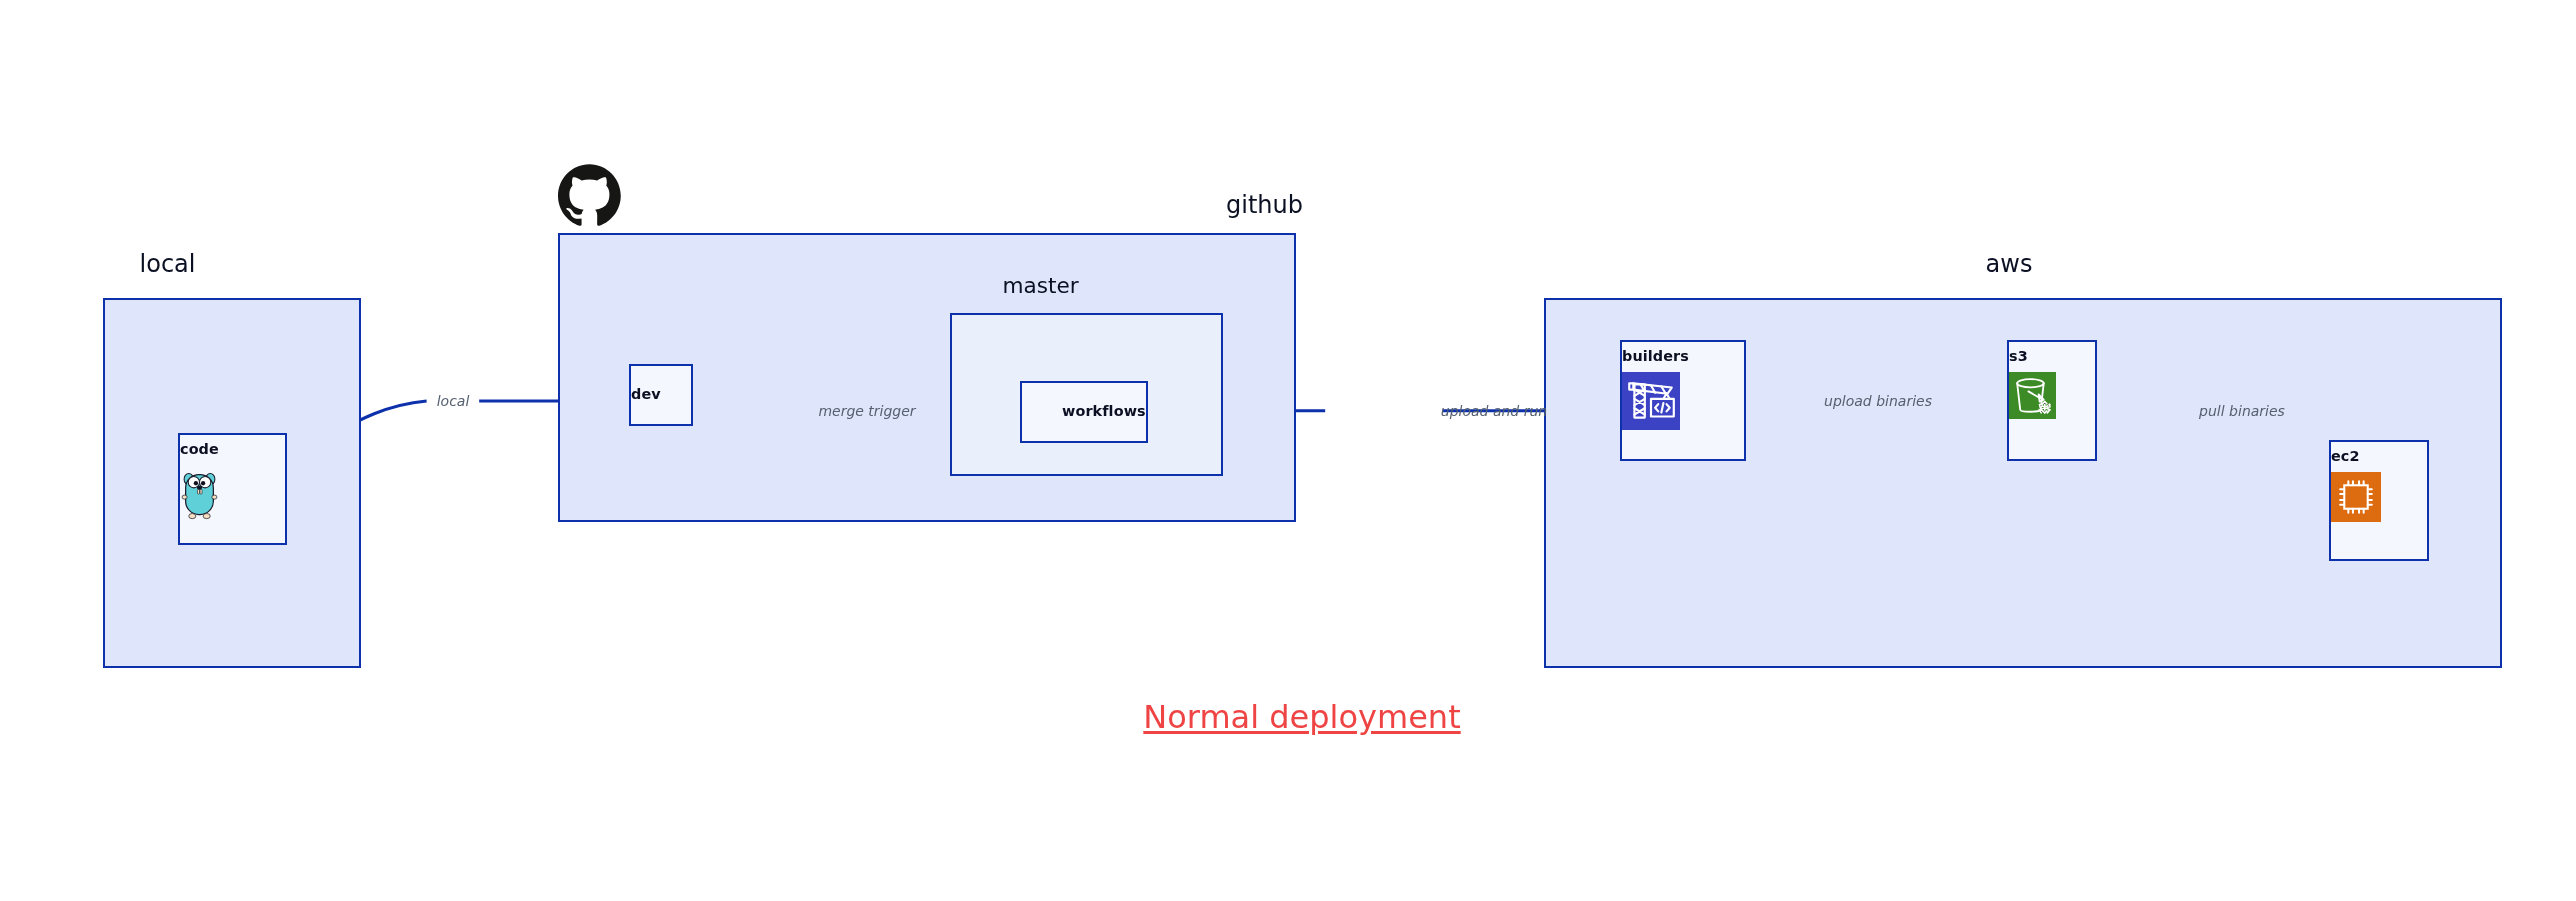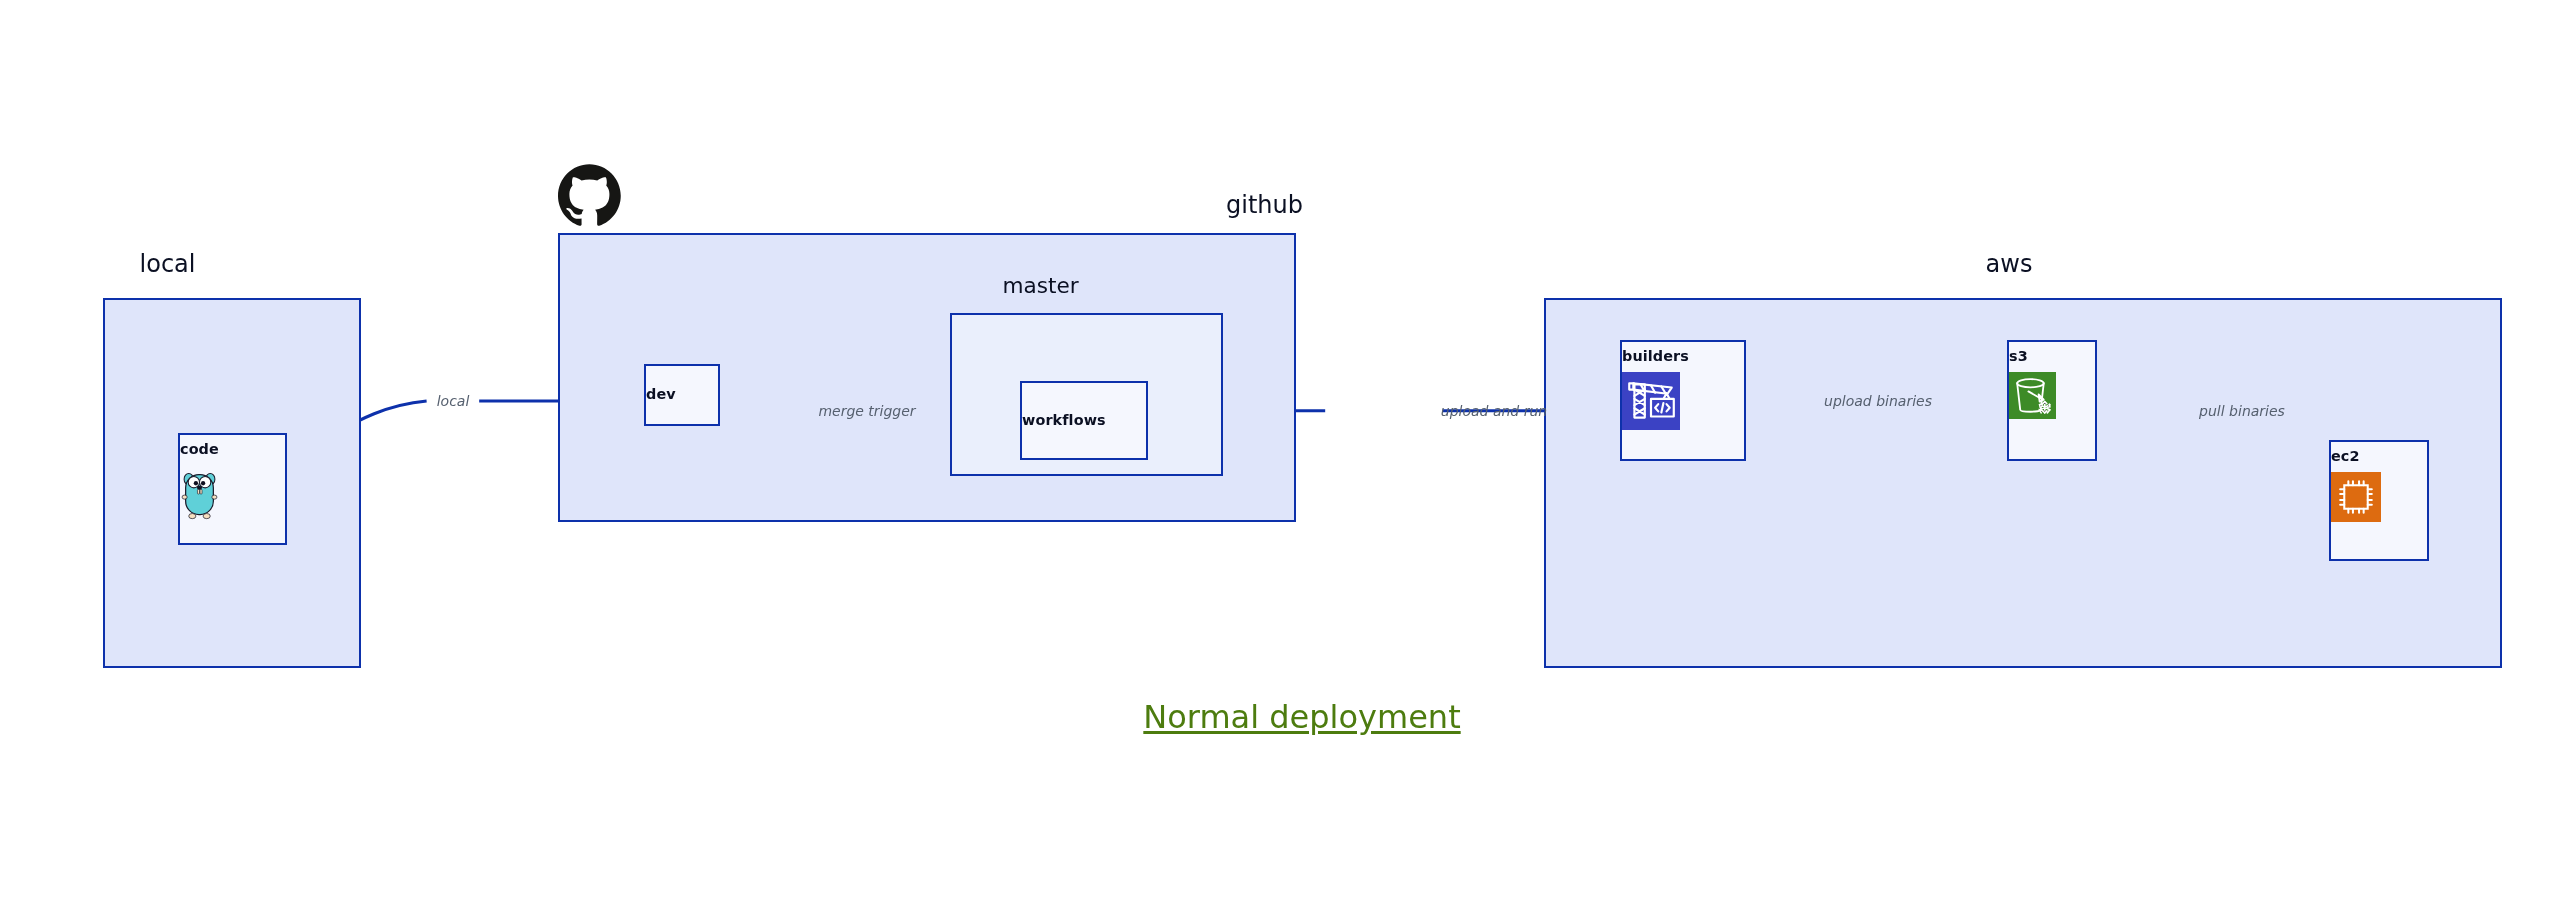--- a/index.html
+++ b/index.html
@@ -83,21 +83,21 @@
     font-family: "DejaVu Sans", sans-serif;
     white-space: nowrap;
     background: transparent;
     transform: translate(-50%, -50%);
     line-height: 1;
   }
   
   .diagram-title {
     position: absolute;
     font-size: 32px;
-    color: #4d7c0f;
+    color: #ef4444;
     font-family: "DejaVu Sans", sans-serif;
     text-decoration: underline;
     text-underline-offset: 3.1px;
     white-space: nowrap;
     transform: translateX(-50%);
   }
   
   .octocat {
     position: absolute;
   }
@@ -176,25 +176,25 @@
         19.412-6.52 33.405-24.935 33.405-46.691C97.707 22 75.788 0 48.854 0z"></path>
     </svg>
   </span>
 
   <div class="group-label" style="left:1146px; top:191px; width:237px;">github</div>
   <div class="group-box" style="left:558px; top:233px; width:738px; height:289px;"></div>
 
   <div class="group-label" style="left:948px; top:273px; width:185px; font-size:21.6px;">master</div>
   <div class="group-box light" style="left:950px; top:313px; width:273px; height:163px;"></div>
 
-  <div class="node plain" style="left:629px; top:364px; width:76px; height:62px;margin-left:15px;">
+  <div class="node plain" style="left:629px; top:364px; width:64px; height:62px;">
     <span class="node-label">dev</span>
   </div>
 
-  <div class="node plain" style="left:1020px; top:381px; width:128px; height:79px;">
+  <div class="node plain" style="left:1020px; top:381px; width:128px; height:62px;padding-left:40px;">
     <span class="node-label">workflows</span>
   </div>
 
   <div class="group-label" style="left:1901px; top:250px; width:216px;">aws</div>
   <div class="group-box" style="left:1544px; top:298px; width:958px; height:370px;"></div>
 
   <div class="node" style="left:1620px; top:340px; width:126px; height:121px;">
     <span class="node-label">builders</span>
     <span class="node-icon">
       <svg width="58" height="58" viewBox="0 0 112 112">

